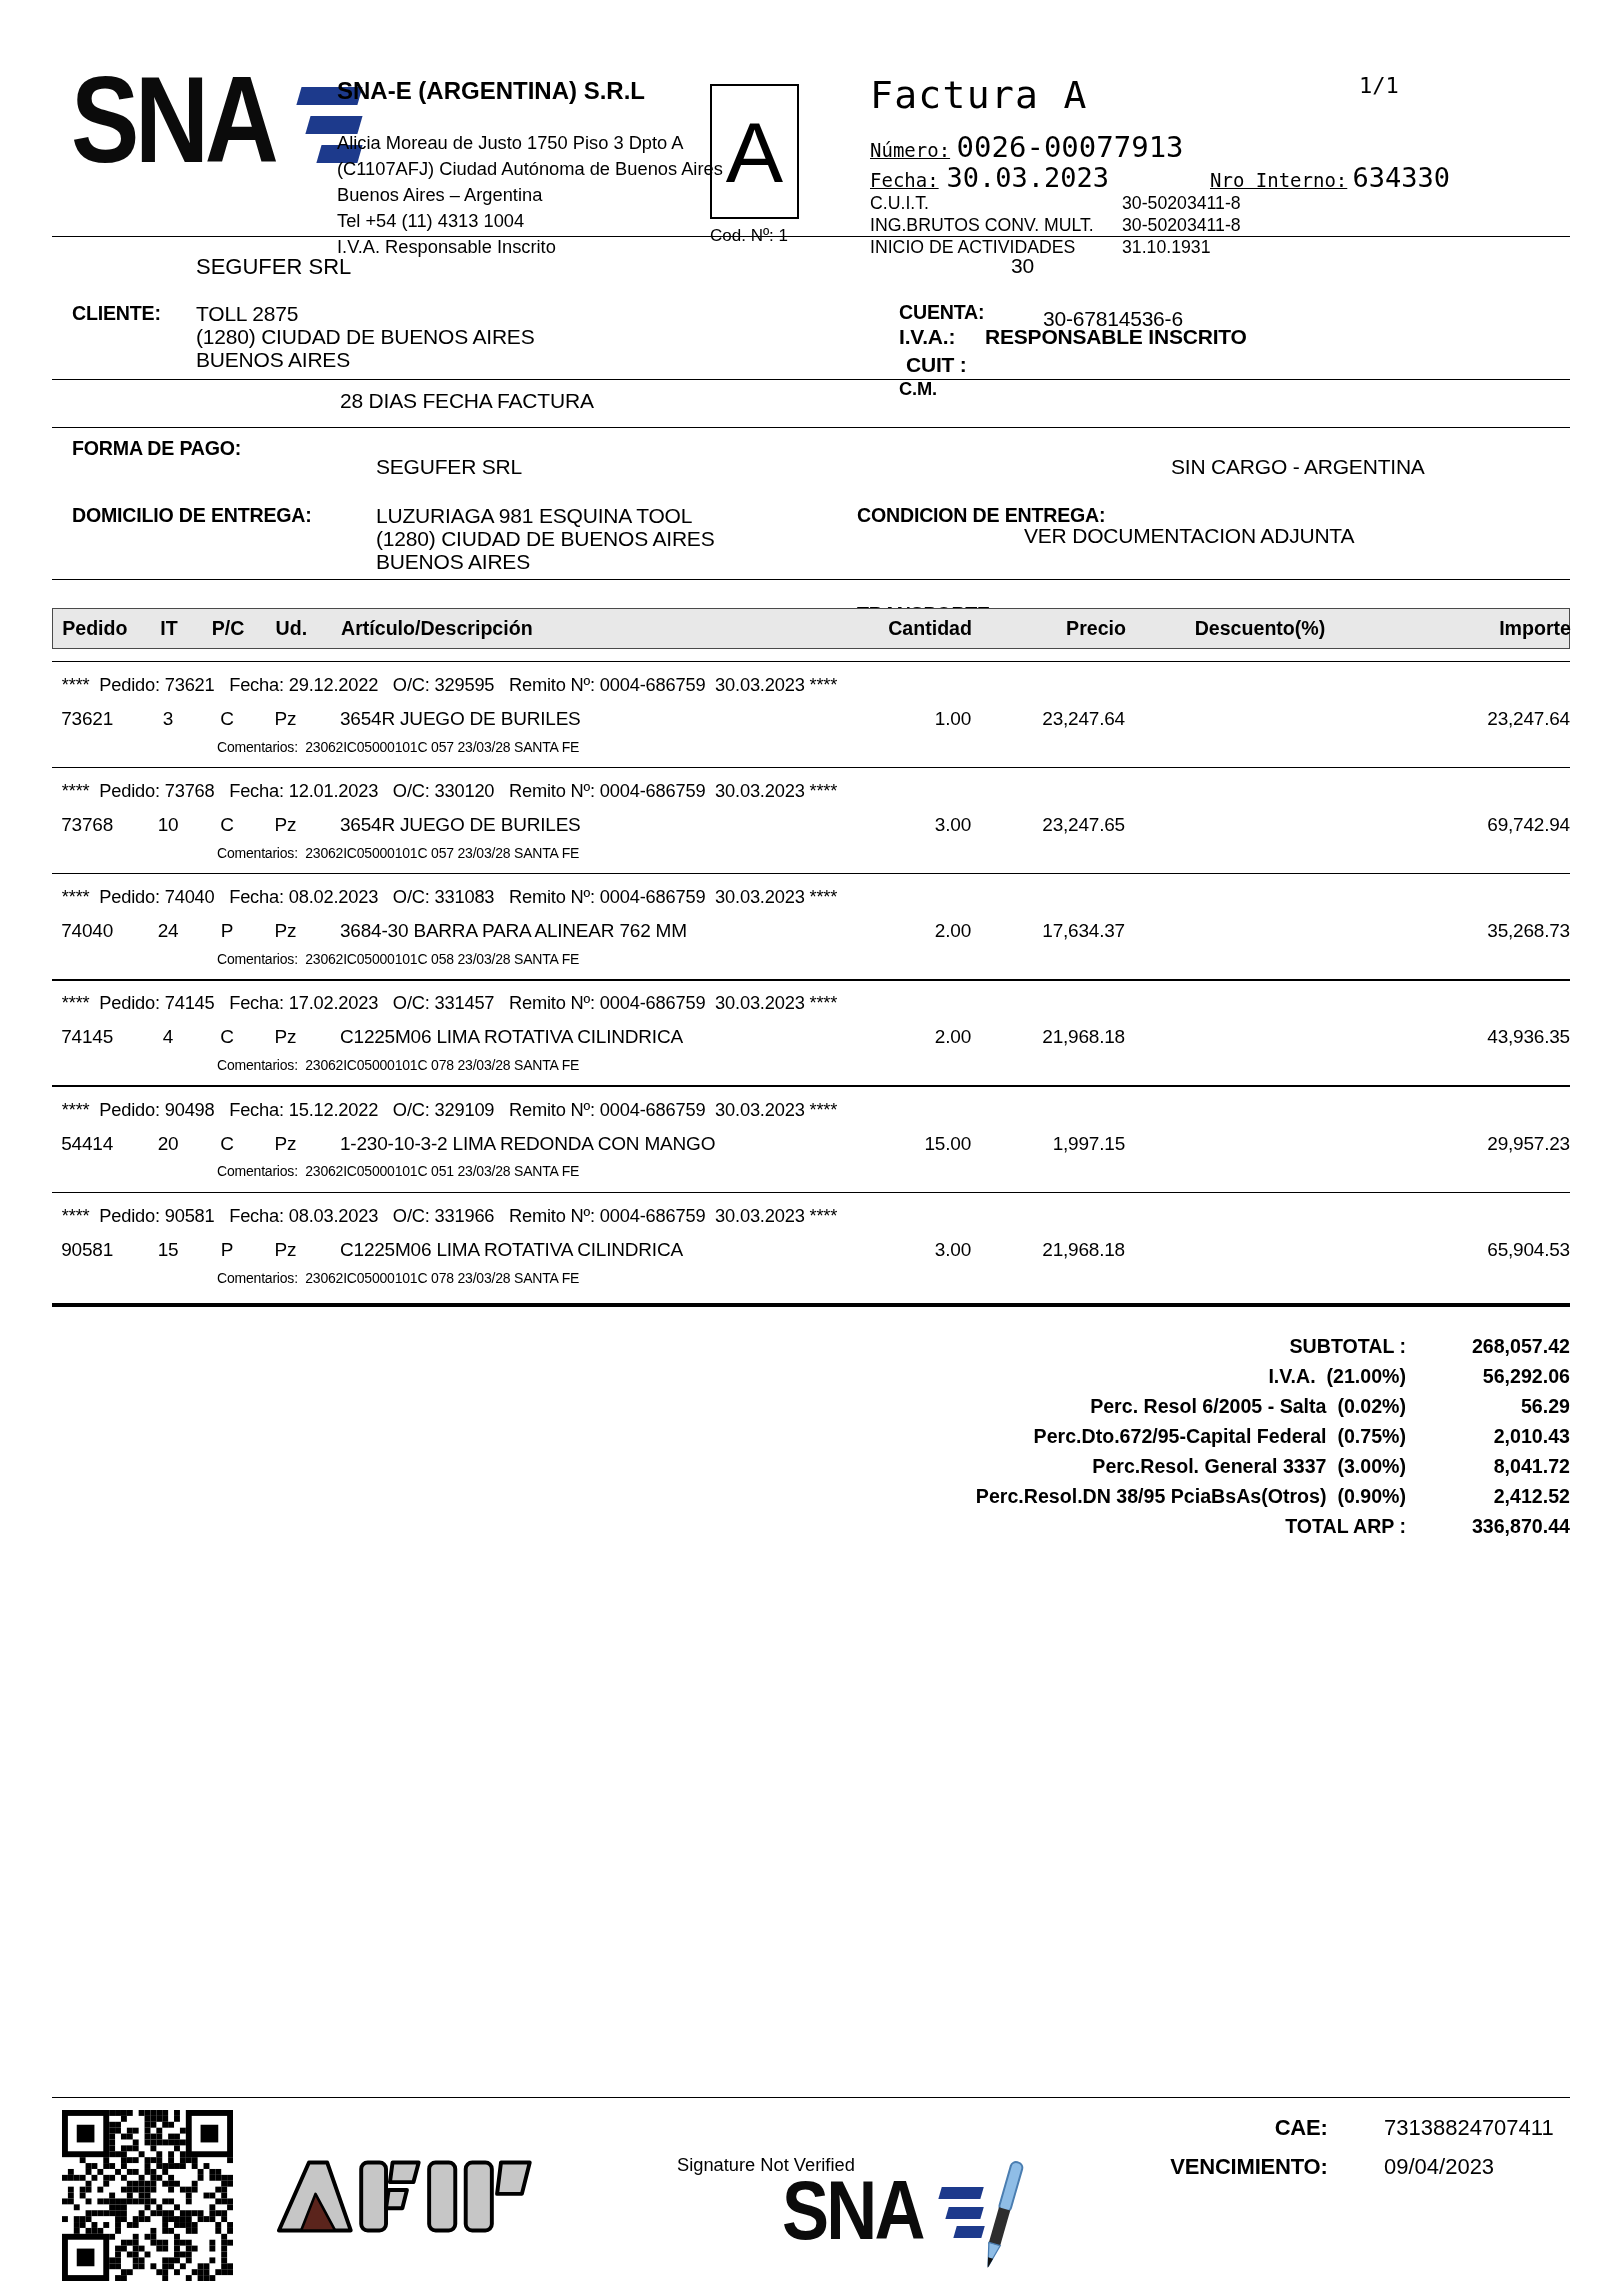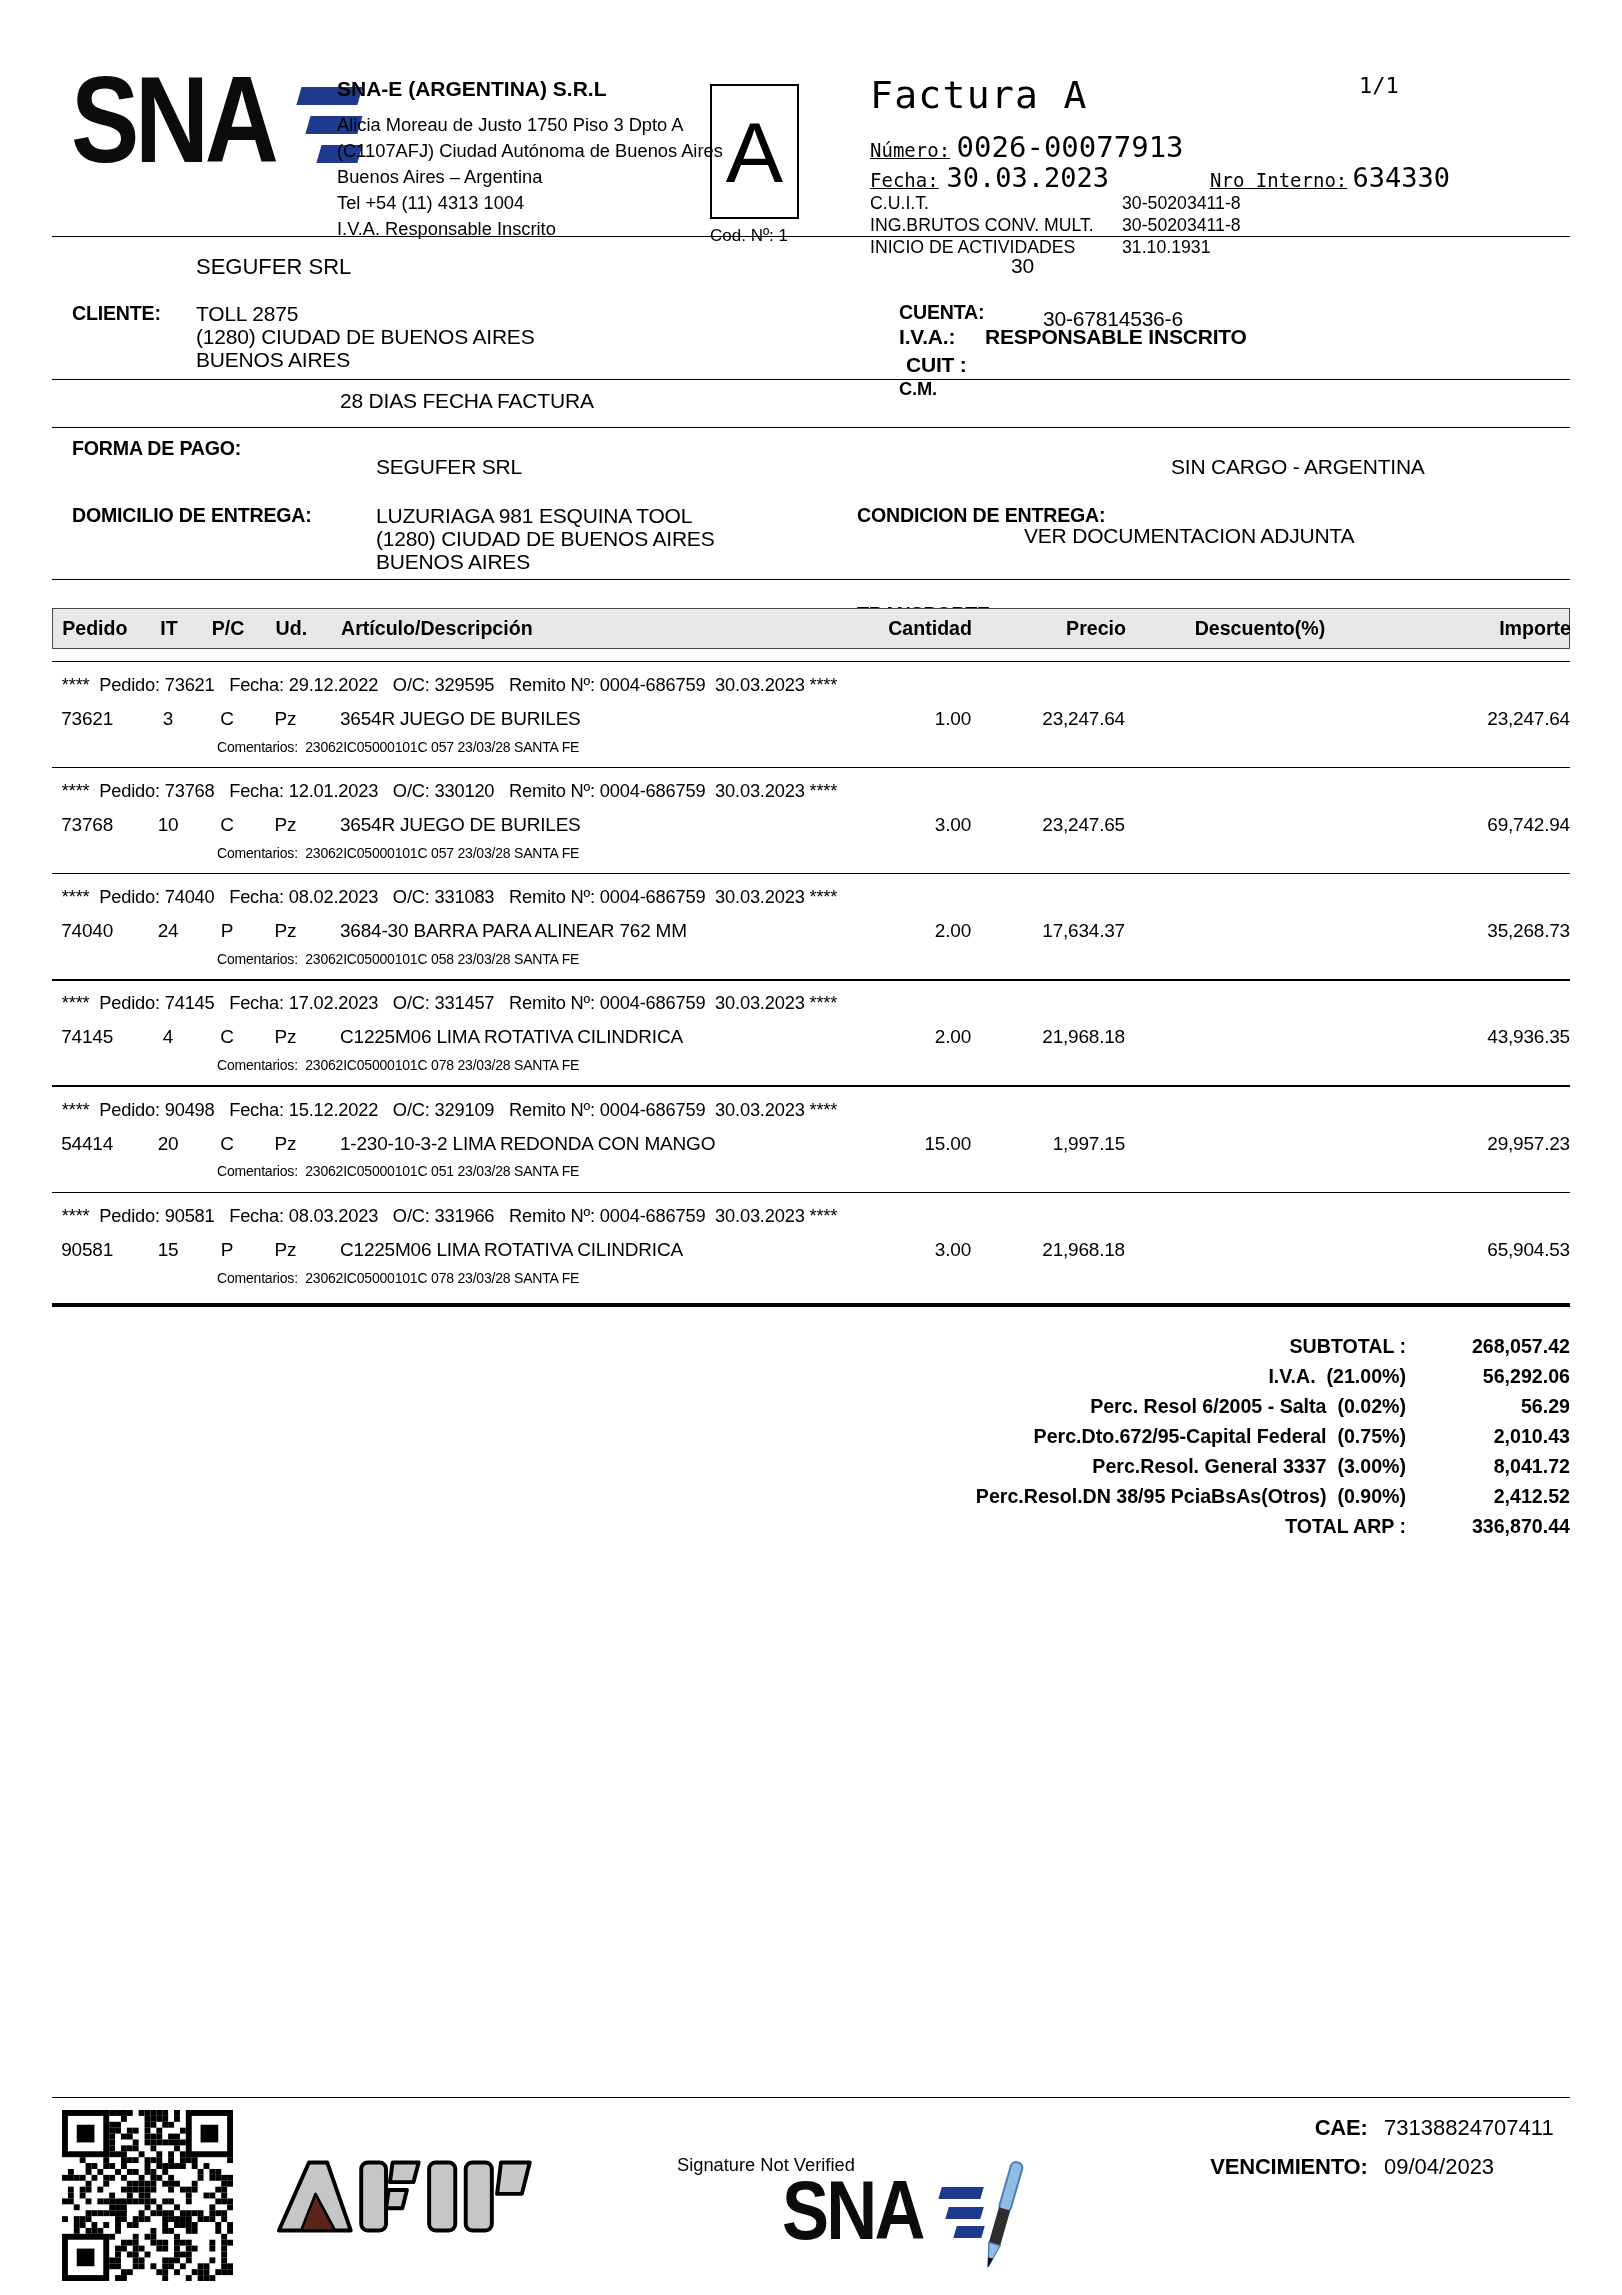--- a/index.html
+++ b/index.html
@@ -25,21 +25,21 @@
 
   .logo-bottom .sna-letters{font-size:84px;letter-spacing:-3.3px;}
   .logo-bottom .sna-stripes{margin-left:-9.2px;margin-top:9.2px;}
   .logo-bottom .bar{height:12.4px;margin-bottom:7.2px;}
   .logo-bottom .bar:nth-child(1){width:42px;}
   .logo-bottom .bar:nth-child(2){width:35px;}
   .logo-bottom .bar:nth-child(3){width:27.5px;}
 
   
   .company{left:337px;top:77px;width:393px;}
-  .company .name{font-weight:bold;font-size:21px;margin-bottom:11px;}
+  .company .name{font-weight:bold;font-size:24px;margin-bottom:25px;}
   .company .line{font-size:18.3px;line-height:26px;}
 
   
   .abox{left:710px;top:84px;width:85px;height:131px;border:2px solid #000;
         display:flex;align-items:center;justify-content:center;}
   .abox .letter{font-size:86px;font-weight:400;line-height:1;}
   .cod{left:710px;top:226px;font-size:17px;}
 
   
   .mono{font-family:"DejaVu Sans Mono",monospace;}
@@ -87,21 +87,21 @@
   .tvalue{width:164px;text-align:right;}
 
   
   .foot-rule{top:2097px;}
   .qr{left:62px;top:2110px;width:174px;height:174px;}
   .afip{left:258px;top:2157px;}
   .signote{left:677px;top:2154px;font-size:18.3px;}
   .snabottom{left:782px;top:2178px;}
   .pen{left:952px;top:2156px;}
   .caeblock{left:1106px;top:2108px;width:464px;font-size:22px;}
-  .caerow{display:flex;line-height:39px;}
+  .caerow{display:flex;line-height:39px;gap:40px;}
   .caerow .cl{flex:1;text-align:right;font-weight:bold;letter-spacing:-0.2px;}
   .caerow .cv{width:186px;text-align:left;padding-left:16.4px;}
 </style>
 </head>
 <body>
 
 <div class="page">
 
   <div class="abs sna-logo logo-top" style="left:71px;top:73px;">
     <div class="sna-letters">SNA</div>

